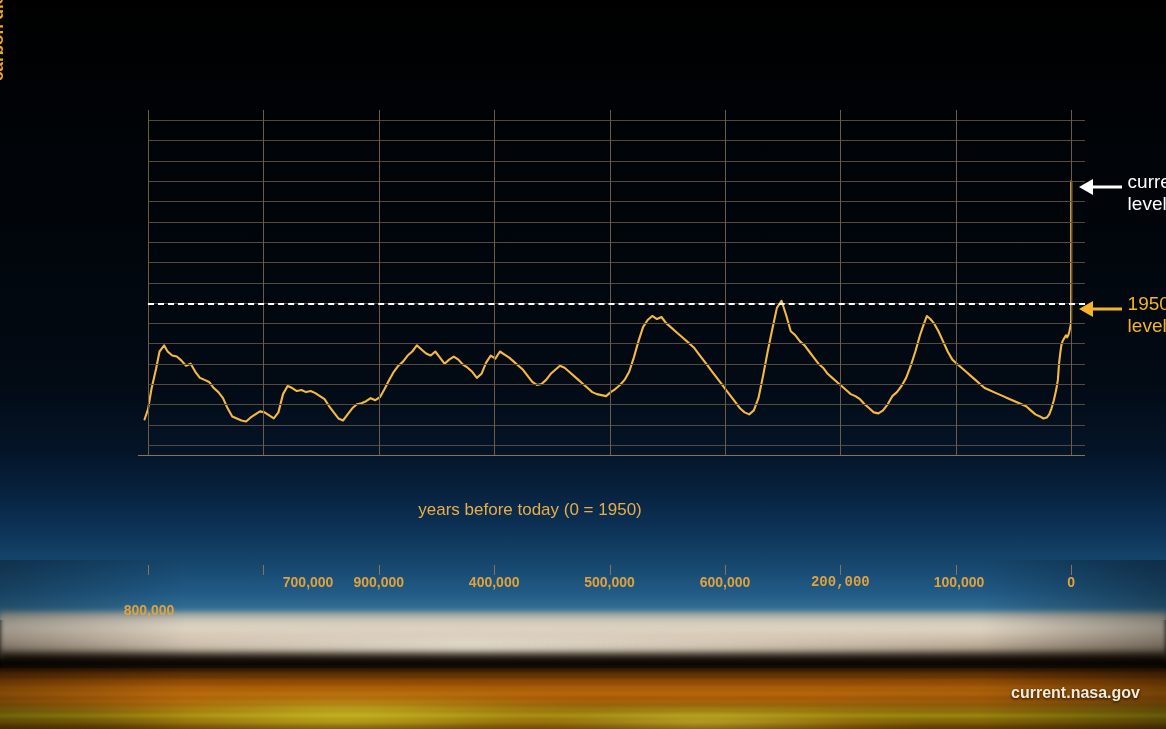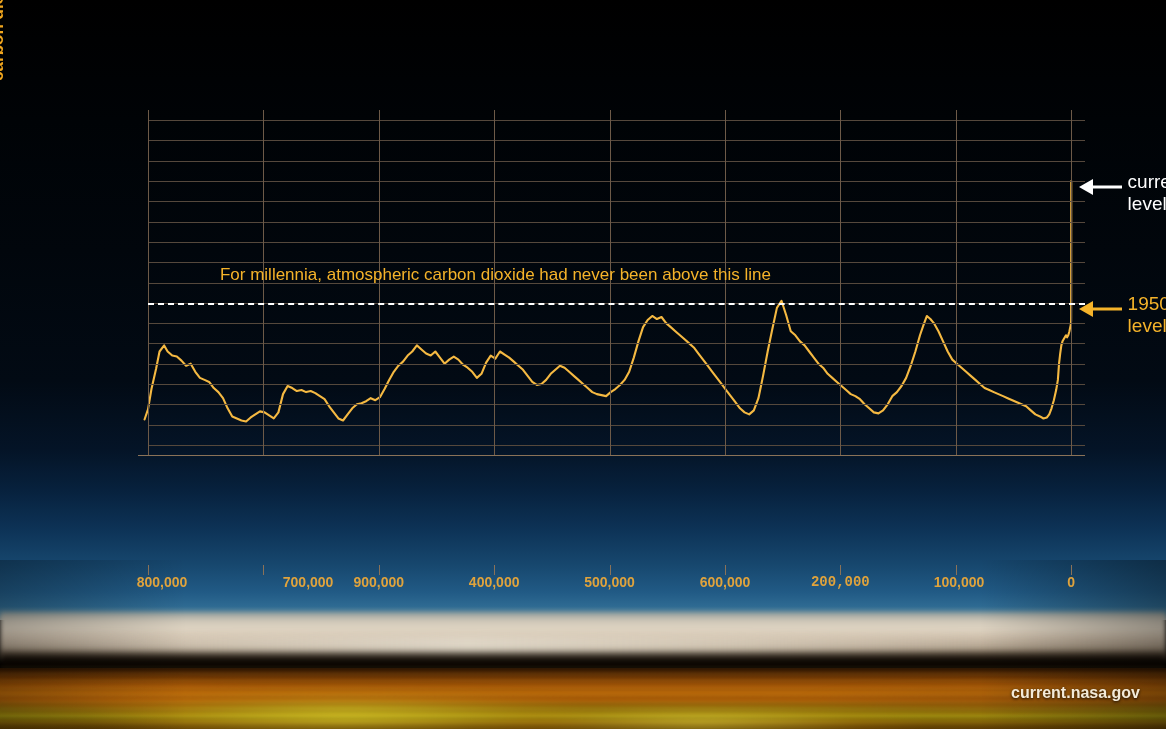--- a/index.html
+++ b/index.html
@@ -156,20 +156,21 @@
     <div class="bg-dark"></div>
     <div class="bg-ground"></div>
     <div class="bg-glow"></div>
     <div class="bg-streaks"></div>
     <div class="bg-vig"></div>
   </div>
 
   <div class="chart-panel">
 
     <div class="ylabel">carbon dioxide level (parts per million)</div>
+    <div class="xlabel">years before today (0 = 1950)</div>
 
     <div class="plot" id="plot">
 
       <svg id="curve-svg" width="937" height="345" viewBox="0 0 937 345" style="position:absolute;left:0;top:0;">
           <path d="M-3.46 309.49 L0.00 299.34 L3.46 279.04 L8.08 258.75 L11.54 241.50 L16.16 235.41 L19.62 241.50 L24.23 245.56 L28.85 246.57 L33.46 250.63 L38.08 255.71 L42.70 253.68 L47.31 261.79 L51.93 267.88 L56.54 269.91 L61.16 271.94 L65.77 278.03 L70.39 282.09 L75.01 288.18 L79.62 298.32 L84.24 306.44 L88.85 308.47 L93.47 310.50 L98.08 311.51 L102.70 307.46 L107.32 304.41 L111.93 301.37 L116.55 302.38 L121.16 305.43 L125.78 308.47 L130.40 302.38 L135.01 284.12 L139.63 276.00 L144.24 278.03 L148.86 281.07 L153.47 280.06 L158.09 282.09 L162.71 281.07 L167.32 283.10 L171.94 286.15 L176.55 289.19 L181.17 296.29 L185.78 302.38 L190.40 308.47 L195.02 310.50 L199.63 304.41 L204.25 298.32 L208.86 294.26 L213.48 293.25 L218.09 291.22 L222.71 288.18 L227.33 290.21 L231.94 287.16 L236.56 279.04 L241.17 269.91 L245.79 261.79 L250.41 255.71 L255.02 251.65 L259.64 245.56 L264.25 241.50 L268.87 235.41 L273.48 239.47 L278.10 243.53 L282.72 245.56 L287.33 241.50 L291.95 247.59 L296.56 253.68 L301.18 249.62 L305.79 246.57 L310.41 249.62 L315.03 254.69 L319.64 257.74 L324.26 261.79 L328.87 267.88 L333.49 263.82 L338.10 252.66 L342.72 245.56 L347.34 248.60 L351.95 241.50 L356.57 244.54 L361.18 247.59 L365.80 251.65 L370.42 255.71 L375.03 259.76 L379.65 265.85 L384.26 271.94 L388.88 274.99 L393.49 273.97 L398.11 269.91 L402.73 263.82 L407.34 259.76 L411.96 255.71 L416.57 257.74 L421.19 261.79 L425.80 265.85 L430.42 269.91 L435.04 273.97 L439.65 278.03 L444.27 282.09 L448.88 284.12 L453.50 285.13 L458.11 286.15 L462.73 282.09 L467.35 279.04 L471.96 274.99 L476.58 269.91 L481.19 261.79 L485.81 247.59 L490.42 231.35 L495.04 217.15 L499.66 210.04 L504.27 205.99 L508.89 209.03 L513.50 207.00 L518.12 213.09 L522.74 217.15 L527.35 221.21 L531.97 225.26 L536.58 229.32 L541.20 233.38 L545.81 237.44 L550.43 243.53 L555.05 249.62 L559.66 255.71 L564.28 261.79 L568.89 267.88 L573.51 273.97 L578.12 280.06 L582.74 286.15 L587.36 292.24 L591.97 298.32 L596.59 302.38 L601.20 304.41 L605.82 300.35 L610.43 288.18 L615.05 265.85 L619.67 241.50 L624.28 219.18 L628.90 197.87 L633.51 190.76 L638.13 204.97 L642.75 221.21 L647.36 225.26 L651.98 231.35 L656.59 235.41 L661.21 241.50 L665.82 247.59 L670.44 253.68 L675.06 257.74 L679.67 263.82 L684.29 267.88 L688.90 271.94 L693.52 276.00 L698.13 280.06 L702.75 284.12 L707.37 286.15 L711.98 289.19 L716.60 294.26 L721.21 298.32 L725.83 302.38 L730.44 303.40 L735.06 300.35 L739.68 294.26 L744.29 286.15 L748.91 282.09 L753.52 276.00 L758.14 267.88 L762.75 255.71 L767.37 241.50 L771.99 225.26 L775.45 215.12 L778.91 205.99 L782.37 209.03 L785.83 213.09 L790.45 221.21 L795.07 231.35 L799.68 241.50 L804.30 249.62 L808.91 253.68 L813.53 257.74 L818.14 261.79 L822.76 265.85 L827.38 269.91 L831.99 273.97 L836.61 278.03 L841.22 280.06 L845.84 282.09 L850.45 284.12 L855.07 286.15 L859.69 288.18 L864.30 290.21 L868.92 292.24 L873.53 294.26 L878.15 296.29 L882.76 300.35 L887.38 304.41 L892.00 306.44 L895.46 308.47 L898.92 307.46 L901.23 304.41 L903.54 298.32 L905.84 290.21 L908.15 280.06 L909.88 269.91 L911.04 253.68 L912.19 243.53 L913.34 235.41 L914.50 231.35 L915.65 229.32 L916.81 227.29 L917.96 225.26 L919.11 227.29 L920.27 225.26 L921.42 221.21 L922.23 217.15 L922.69 215.12 L922.92 213.09 L923.04 212.07 L923.10 211.06 L923.13 209.03 L923.15 207.00 L923.16 196.85 L923.18 180.62 L923.19 162.35 L923.20 144.09 L923.21 125.82 L923.22 106.54 L923.23 89.29 L923.23 71.03 " fill="none" stroke="#f5b942" stroke-width="2.1" stroke-linejoin="round" stroke-linecap="round"></path>
         </svg>
       <div class="axis-x"></div>
     <div class="gridline-h" style="top: 10.1471px;"></div>
         <div class="gridline-h" style="top: 30.4412px;"></div>
         <div class="gridline-h" style="top: 50.7353px;"></div>
@@ -182,21 +183,21 @@
         <div class="gridline-h" style="top: 192.794px;"></div>
         <div class="gridline-h" style="top: 213.088px;"></div>
         <div class="gridline-h" style="top: 233.382px;"></div>
         <div class="gridline-h" style="top: 253.676px;"></div>
         <div class="gridline-h" style="top: 273.971px;"></div>
         <div class="gridline-h" style="top: 294.265px;"></div>
         <div class="gridline-h" style="top: 314.559px;"></div>
         <div class="gridline-h" style="top: 334.853px;"></div>
         <div class="gridline-v" style="left: 0px;"></div>
         <div class="tickmark" style="left: 0px;"></div>
-        <div class="xtick" style="left: 14px;">800,000</div>
+        <div class="xtick" style="left: 1px; margin-top: 28px;">800,000</div>
         <div class="gridline-v" style="left: 115.394px;"></div>
         <div class="tickmark" style="left: 115.394px;"></div>
         <div class="xtick" style="left: 115.394px; text-align: right;">700,000</div>
         <div class="gridline-v" style="left: 230.788px;"></div>
         <div class="tickmark" style="left: 230.788px;"></div>
         <div class="xtick" style="left: 230.788px;">900,000</div>
         <div class="gridline-v" style="left: 346.182px;"></div>
         <div class="tickmark" style="left: 346.182px;"></div>
         <div class="xtick" style="left: 346.182px;">400,000</div>
         <div class="gridline-v" style="left: 461.576px;"></div>
@@ -210,21 +211,20 @@
         <div class="xtick" style="left: 692.365px; font-family: Liberation Mono, monospace;">200,000</div>
         <div class="gridline-v" style="left: 807.759px;"></div>
         <div class="tickmark" style="left: 807.759px;"></div>
         <div class="xtick" style="left: 811px;">100,000</div>
         <div class="gridline-v" style="left: 923.153px;"></div>
         <div class="tickmark" style="left: 923.153px;"></div>
         <div class="xtick" style="left: 923.153px;">0</div>
         <div class="threshold" style="top: 192.794px; left: 0px; width: 937px; border-top-color: rgb(255, 255, 255);"></div>
       </div>
 
-    <div class="annot" id="annot-millennia" style="left: 219.958px; top: 265.426px;">For millennia, atmospheric carbon dioxide had never been above this line</div>
 
     <div class="callout callout-current" id="callout-current" style="left: 1079.15px; top: 171.029px;">
       <svg width="44" height="20" style="display:inline-block;vertical-align:top;margin-top:6px;">
         <polygon points="0,10 14,2 14,18" fill="#ffffff"></polygon>
         <rect x="13" y="8.5" width="30" height="3" fill="#ffffff"></rect>
       </svg>
       <span class="txt"><span>current</span><br><span>level</span></span>
     </div>
 
     <div class="callout callout-1950" id="callout-1950" style="left: 1079.15px; top: 292.794px;">

